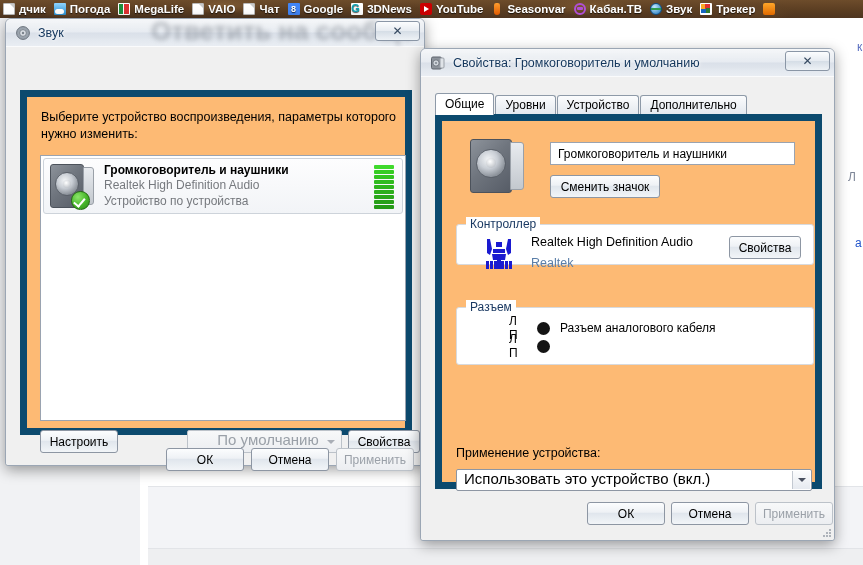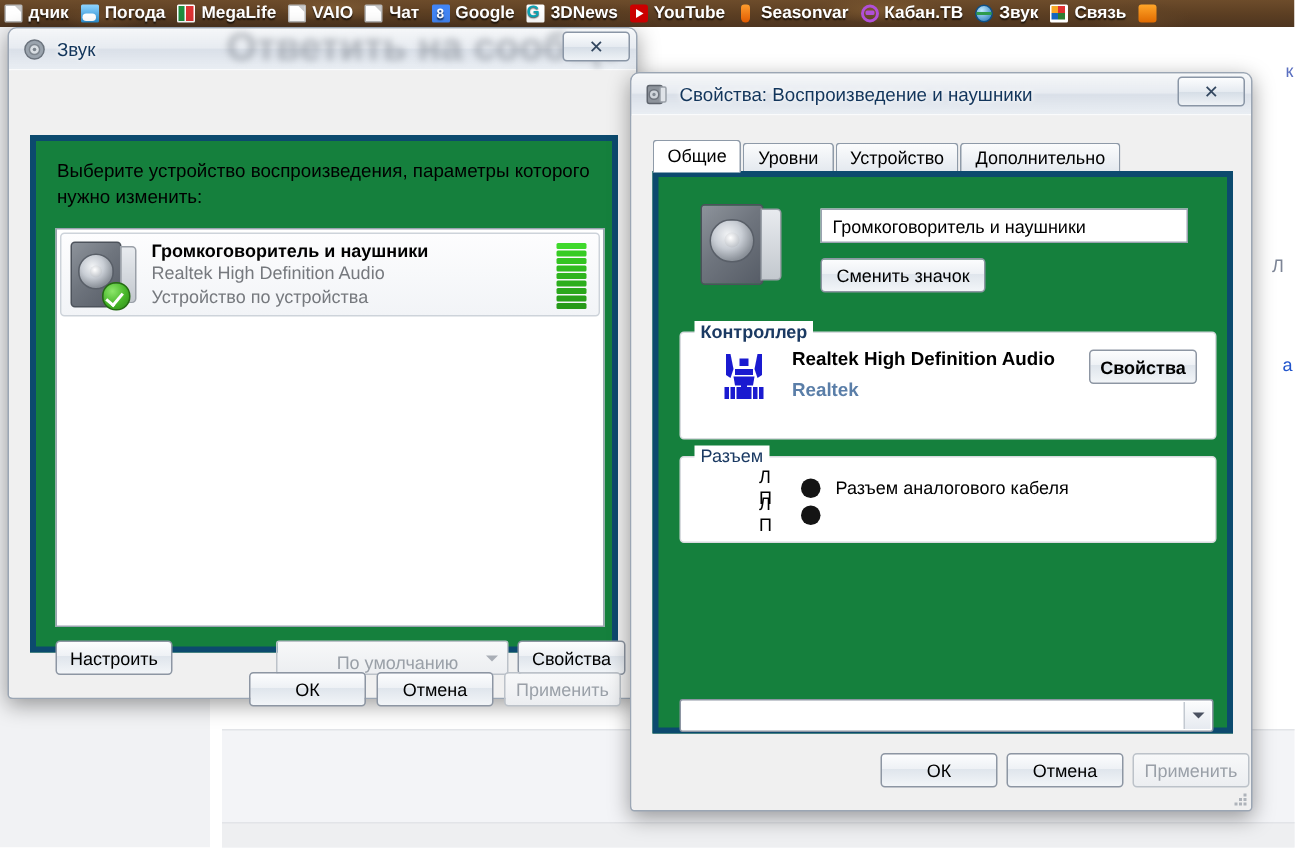--- a/index.html
+++ b/index.html
@@ -185,40 +185,40 @@
     background: linear-gradient(180deg,#fbfcfd,#e3e8ee);
     font-size: 12px; line-height: 19px; color: #000;
     cursor: pointer; white-space: nowrap;
   }
   .tab.active {
     height: 22px; line-height: 21px;
     background: #ffffff; border-color: #8e9aa8;
     position: relative; z-index: 3;
   }
   .tabpanel {
-    position:absolute; background:#15803d;
-    border:4px solid #0c4a6e;
+    position:absolute; background:#fdba74;
+    border:7px solid #0c4a6e;
   }
 
   
   .btn {
     border: 1px solid #8d96a3; border-radius: 3px;
     background: linear-gradient(180deg,#fcfdfe 0%,#eef1f5 45%,#dfe5ec 46%,#f2f5f8 100%);
     font-family: "Liberation Sans", sans-serif; font-size: 12px; color:#000;
     text-align:center; cursor:pointer; white-space:nowrap;
     display:flex; align-items:center; justify-content:center;
   }
   .btn.disabled { color:#9aa0a8; border-color:#bcc2c9;
     background: linear-gradient(180deg,#f7f8f9,#eceef1); cursor:default; }
 
   
   .combo {
     border:1px solid #8d96a3; border-radius:2px; background:#fff;
-    display:flex; align-items:flex-end; position:relative;
-    font-size:12px; padding-left:7px; cursor:pointer;
+    display:flex; align-items:flex-start; position:relative;
+    font-size:15px; padding-left:7px; cursor:pointer;
   }
   .combo.disabled { background:linear-gradient(180deg,#f7f8f9,#eceef1); color:#9aa0a8;
                     border-color:#bcc2c9; cursor:default; }
   .combo-arrow {
     position:absolute; right:1px; top:1px; bottom:1px; width:18px;
     display:flex; align-items:center; justify-content:center;
     background: linear-gradient(180deg,#fbfcfd,#e6eaf0);
     border-left:1px solid #c3c9d1;
   }
   .combo.plain .combo-arrow { background:transparent; border-left:none; }
@@ -369,21 +369,21 @@
     <div class="bm-item">
       <span class="bm-ico ico-kaban"></span>
       <span class="bm-label">Кабан.ТВ</span>
     </div>
     <div class="bm-item">
       <span class="bm-ico ico-shashki"></span>
       <span class="bm-label">Звук</span>
     </div>
     <div class="bm-item">
       <span class="bm-ico ico-treker"></span>
-      <span class="bm-label">Связь</span>
+      <span class="bm-label">Трекер</span>
     </div>
     <div class="bm-item">
       <span class="bm-ico ico-edge"></span>
       <span class="bm-label"></span>
     </div>
   </div>
 
 <div class="win-dialog" id="sound-dialog" style="left:5px; top:18px; width:420px; height:448px;">
 
   <div class="win-titlebar">
@@ -461,21 +461,21 @@
 
   <div class="win-titlebar">
     <div class="win-title-ico">
       <svg width="16" height="16" viewBox="0 0 16 16">
         <rect x="1.5" y="2" width="10" height="12" rx="1.5" fill="#8d939b" stroke="#5f656e"></rect>
         <rect x="10" y="3" width="4" height="10" rx="1" fill="#dfe3e8" stroke="#9aa0a8"></rect>
         <circle cx="6" cy="8" r="3.2" fill="#cfd4da" stroke="#6f757e"></circle>
         <circle cx="6" cy="8" r="1.1" fill="#828a93"></circle>
       </svg>
     </div>
-    <div class="win-title-text">Свойства: Воспроизведение и наушники</div>
+    <div class="win-title-text">Свойства: Громкоговоритель и умолчанию</div>
     <div class="win-close">
       <span>✕</span>
     </div>
   </div>
 
   <div class="win-body">
 
     <div class="tabstrip" style="left:14px; top:16px;">
       <div class="tab active">Общие</div>
       <div class="tab">Уровни</div>
@@ -490,21 +490,21 @@
           <div class="side"></div>
           <div class="cone"></div>
       </div>
 
       <div class="textinput" style="position:absolute; left:108px; top:21px; width:245px; height:23px;">
         <span>Громкоговоритель и наушники</span>
       </div>
 
       <div class="btn" style="position:absolute; left:108px; top:54px; width:110px; height:23px;">Сменить значок</div>
 
-      <div class="groupbox" style="left:14px; top:103px; width:358px; height:72px;font-weight:bold;">
+      <div class="groupbox" style="left:14px; top:103px; width:358px; height:41px;">
         <span class="gb-title">Контроллер</span>
 
         <div class="rt-logo" style="left:22px; top:8px; width:40px; height:40px;">
           <svg width="40" height="40" viewBox="0 0 40 40">
             <g fill="#1a1ad0">
               <path d="M8 6 L11 6 L13 16 L11 22 L8 20 Z"></path>
               <path d="M32 6 L29 6 L27 16 L29 22 L32 20 Z"></path>
               <path d="M17 9 h6 v5 h-6 z"></path>
               <path d="M14 16 h12 v4 h-12 z"></path>
               <path d="M13 21 h14 l-1 6 h-12 z"></path>
@@ -534,22 +534,24 @@
             <span class="conn-dot"></span>
             <span>Разъем аналогового кабеля</span>
           </div>
           <div class="conn-row" style="height:18px;">
             <span class="conn-lp">Л П</span>
             <span class="conn-dot"></span>
           </div>
         </div>
       </div>
 
+      <div style="position:absolute; left:14px; top:325px; font-size:12.5px;">Применение устройства:</div>
 
       <div class="combo" style="position:absolute; left:14px; top:348px; width:356px; height:22px;">
+        <span>Использовать это устройство (вкл.)</span>
         <span class="combo-arrow">
             <i class="arrow-dn"></i>
           </span>
       </div>
     </div>
 
     <div class="btn" style="position:absolute; left:166px; top:425px; width:78px; height:23px;">ОК</div>
     <div class="btn" style="position:absolute; left:250px; top:425px; width:78px; height:23px;">Отмена</div>
     <div class="btn disabled" style="position:absolute; left:334px; top:425px; width:78px; height:23px;">Применить</div>
 

